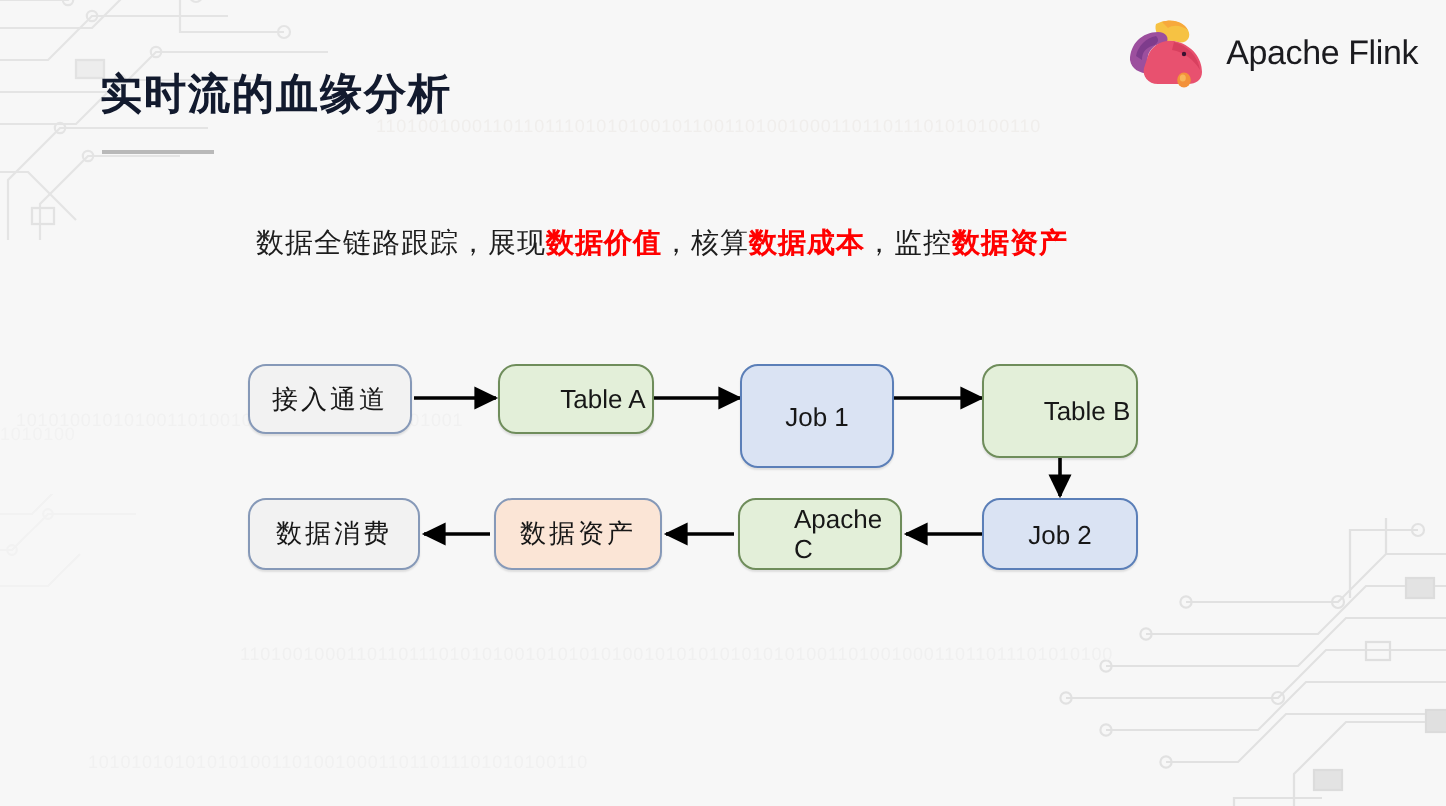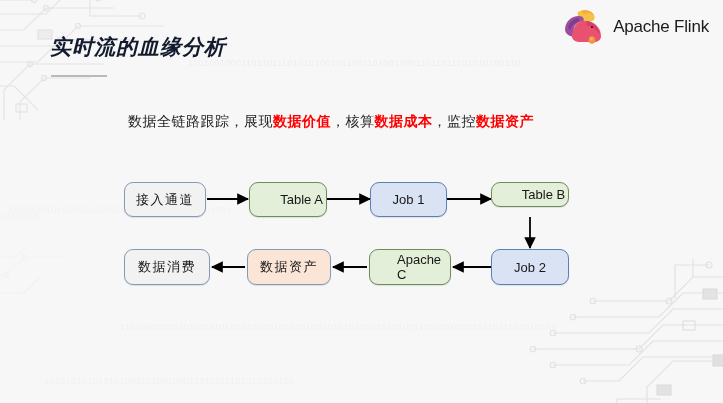--- a/index.html
+++ b/index.html
@@ -63,21 +63,20 @@
   }
 
   .page-title {
     position: absolute;
     left: 50px;
     top: 33px;
     font-size: 21px;
     font-weight: bold;
     color: #121a2e;
     letter-spacing: 1px;
-    font-style: italic;
   }
   .title-rule {
     position: absolute;
     left: 51px;
     top: 75px;
     width: 56px;
     height: 2px;
     background: #b9b9b9;
   }
 
@@ -238,24 +237,24 @@
         <line x1="245" y1="267" x2="212" y2="267"></line>
       </g>
     </svg>
 
     <div class="node node-gray cn" style="left:124px; top:182px; width:82px; height:35px;">
       <span>接入通道</span>
     </div>
     <div class="node node-green" style="left:249px; top:182px; width:78px; height:35px;">
       <span>Table A</span>
     </div>
-    <div class="node node-blue" style="left:370px; top:182px; width:77px; height:35px;">
+    <div class="node node-blue" style="left:370px; top:182px; width:77px; height:52px;">
       <span>Job 1</span>
     </div>
-    <div class="node node-green" style="left:491px; top:182px; width:78px; height:25px;">
+    <div class="node node-green" style="left:491px; top:182px; width:78px; height:47px;">
       <span>Table B</span>
     </div>
 
     <div class="node node-gray cn" style="left:124px; top:249px; width:86px; height:36px;">
       <span>数据消费</span>
     </div>
     <div class="node node-orange cn" style="left:247px; top:249px; width:84px; height:36px;">
       <span>数据资产</span>
     </div>
     <div class="node node-green" style="left:369px; top:249px; width:82px; height:36px;">

